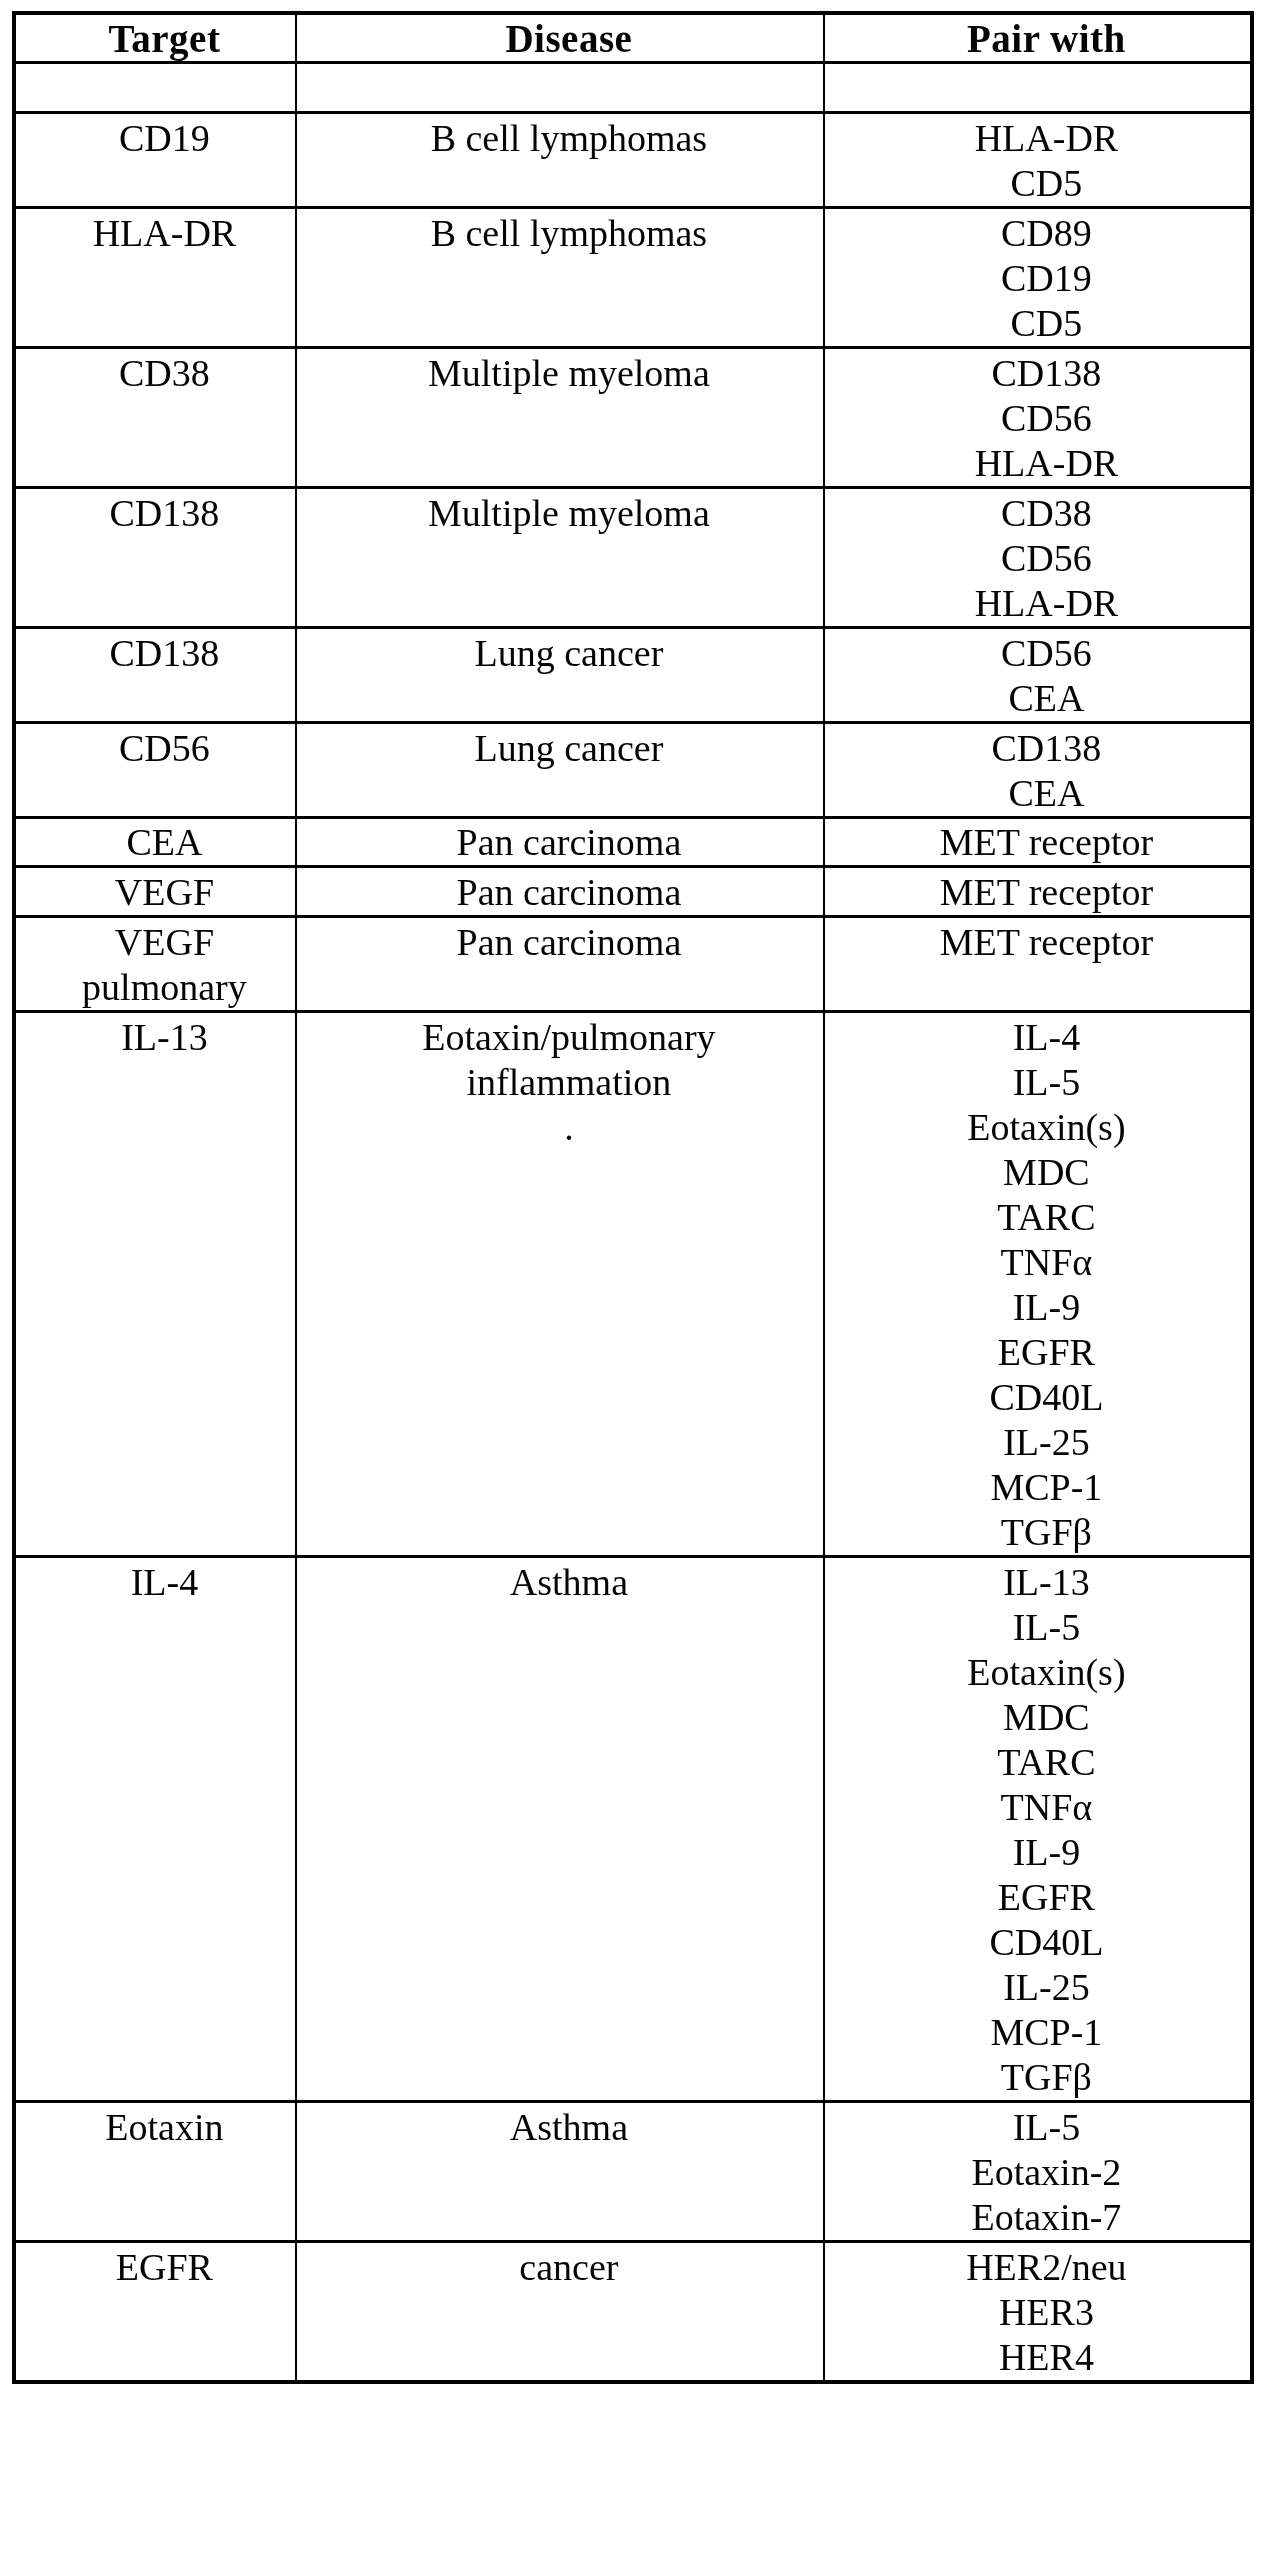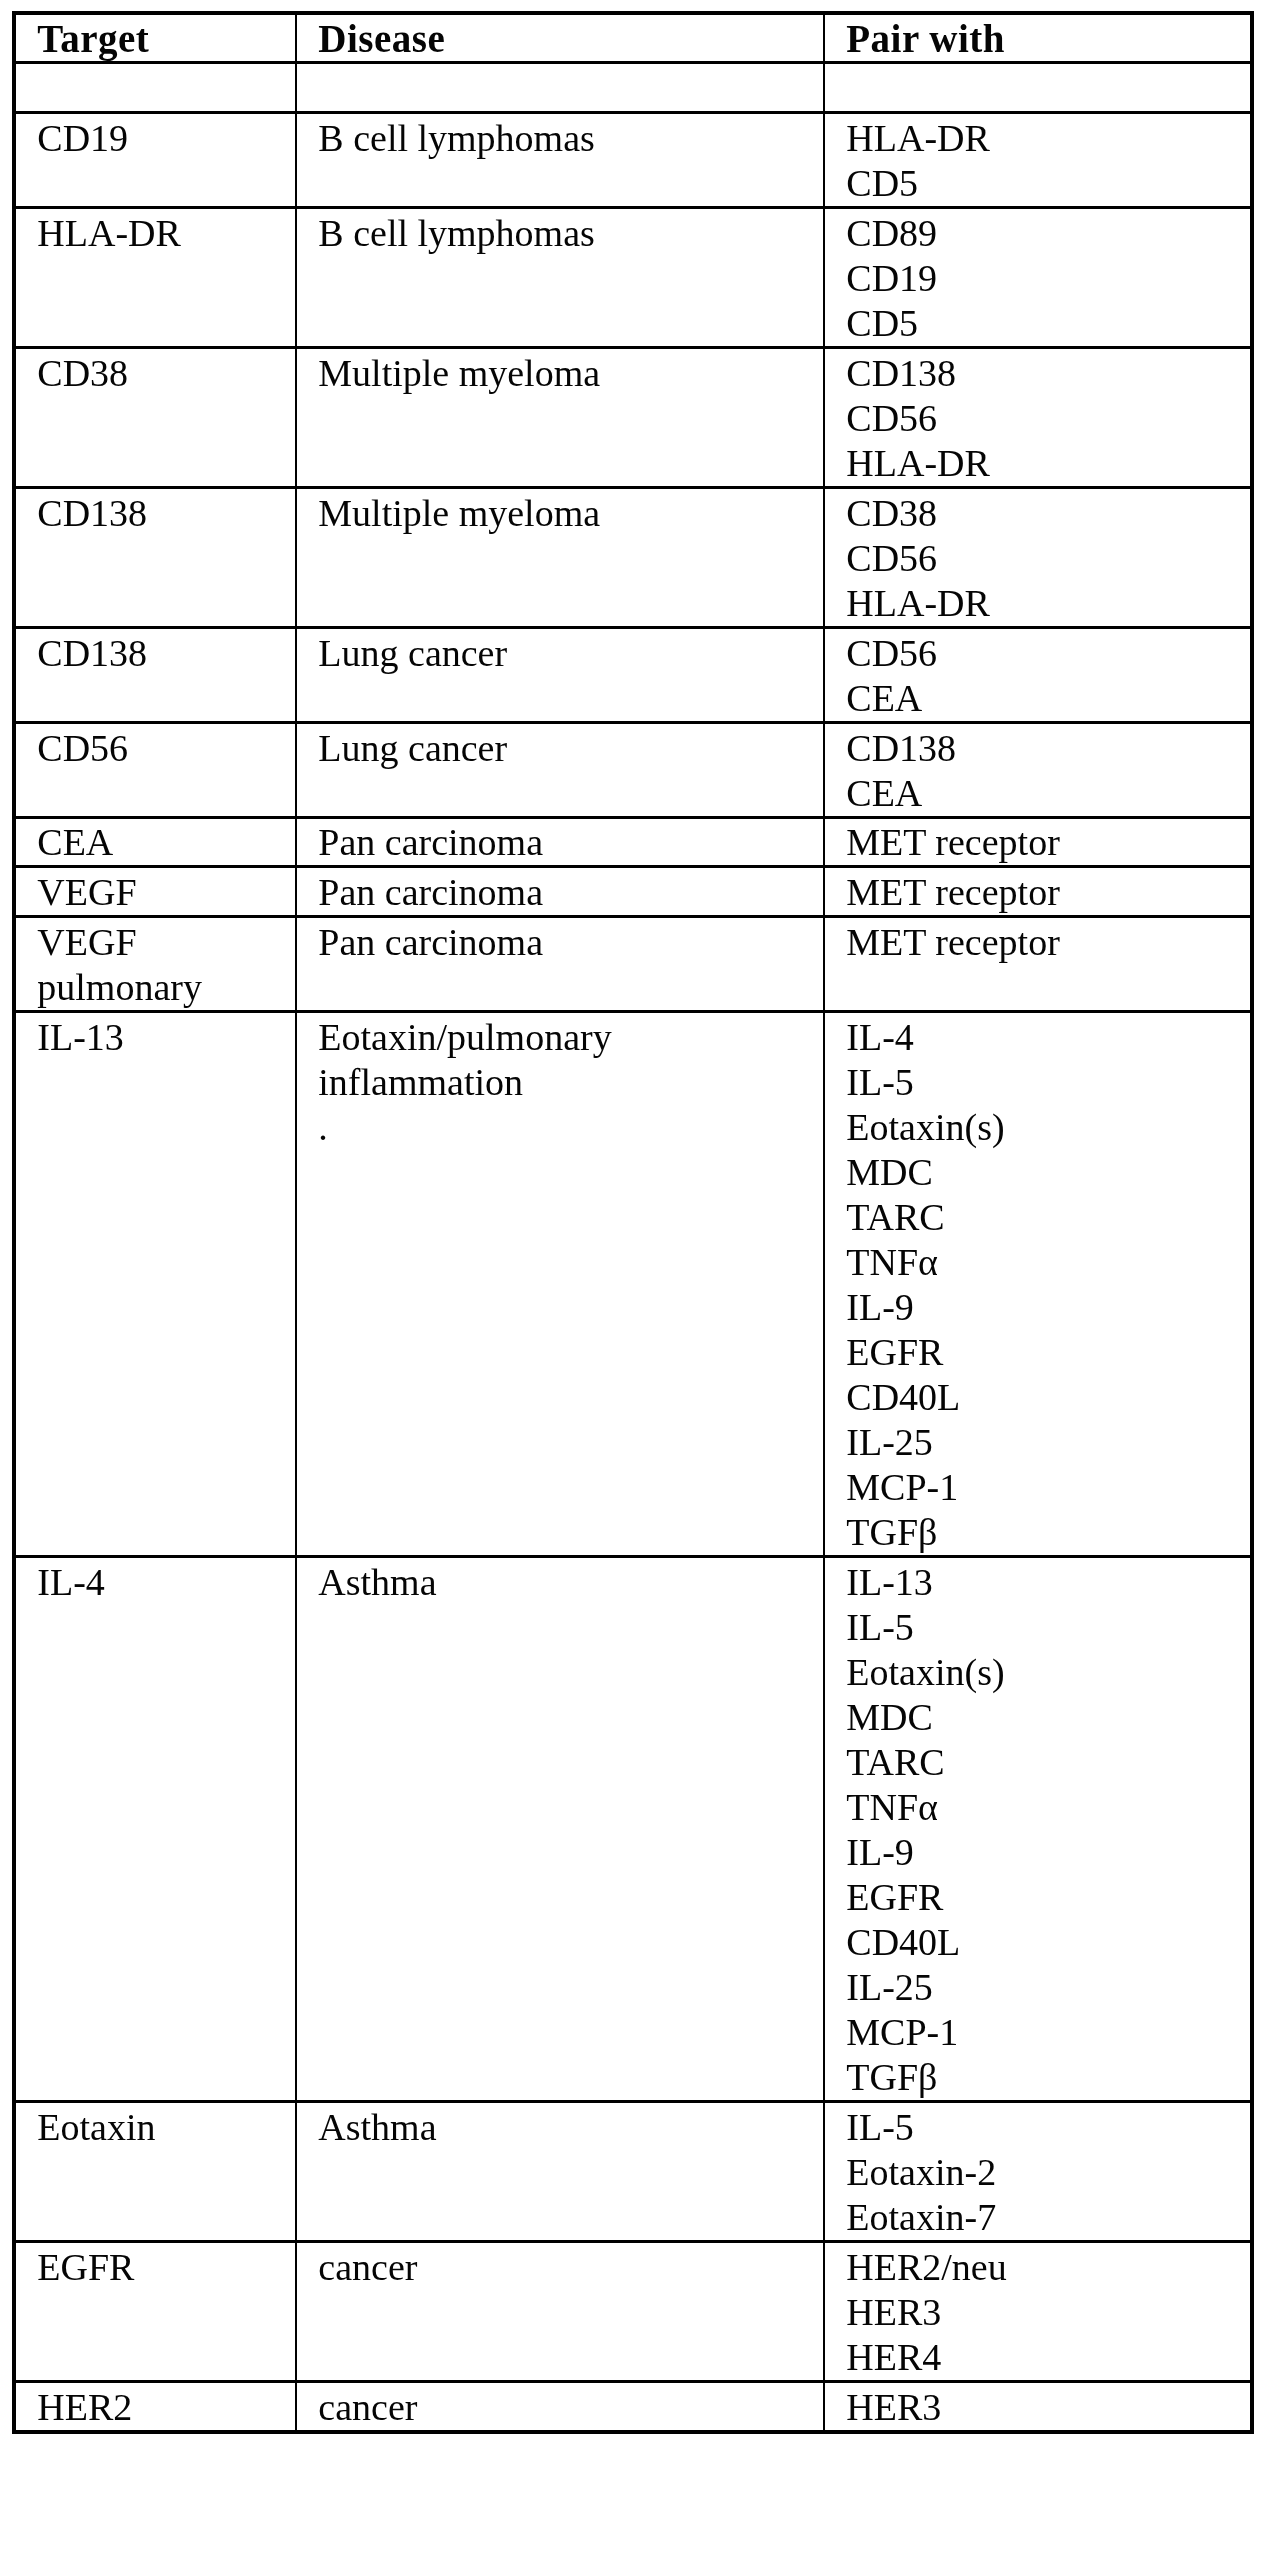--- a/index.html
+++ b/index.html
@@ -26,21 +26,21 @@
     border: 4.7px solid #000;
   }
   col.c1 { width: 282px; }
   col.c2 { width: 528px; }
   col.c3 { width: 428px; }
   th, td {
     border: 3.8px solid #000;
     border-left-width: 2.8px;
     border-right-width: 2.8px;
     vertical-align: top;
-    text-align: left;
+    text-align: center;
     padding: 1.9px 3.8px 0 21px;
     overflow: hidden;
   }
   th {
     font-size: 39px;
     font-weight: bold;
     line-height: 44px;
     letter-spacing: 0.5px;
   }
   td {
@@ -256,27 +256,16 @@
           </td>
           <td>
             <div class="line">cancer</div>
           </td>
           <td>
             <div class="line">HER2/neu</div>
             <div class="line">HER3</div>
             <div class="line">HER4</div>
           </td>
         </tr>
-        <tr>
-          <td>
-            <div class="line">HER2</div>
-          </td>
-          <td>
-            <div class="line">cancer</div>
-          </td>
-          <td>
-            <div class="line">HER3</div>
-          </td>
-        </tr>
       </tbody>
   </table>
 </div>
 
 
 </body></html>

